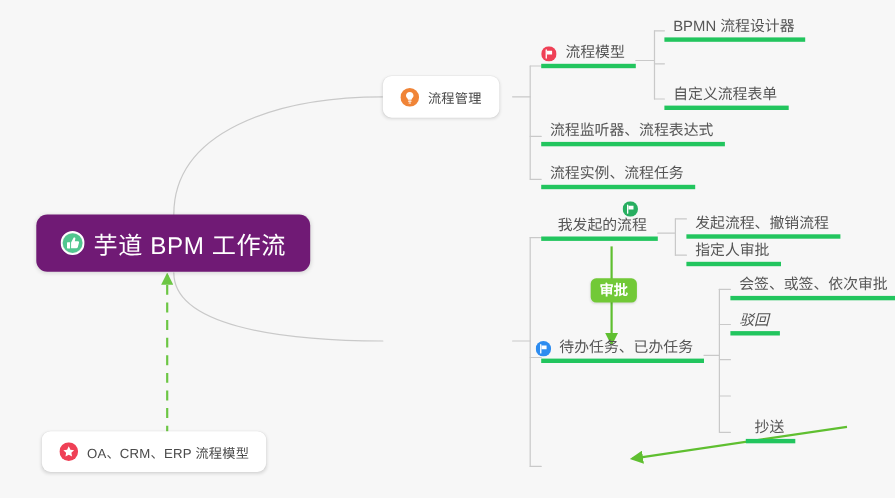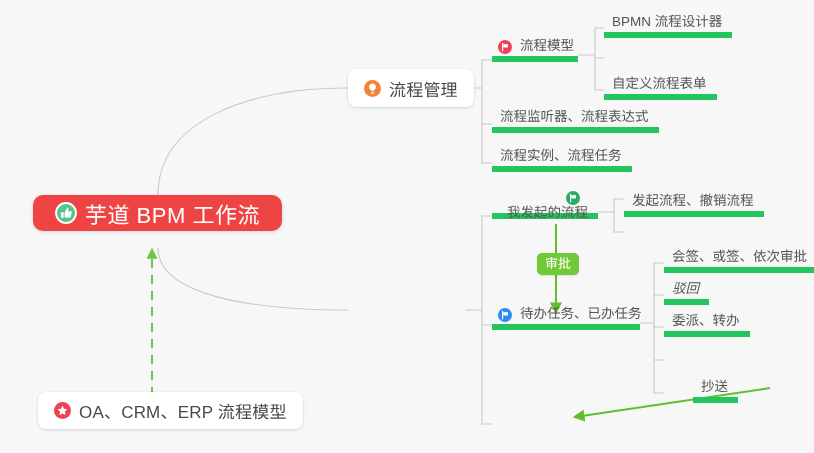--- a/index.html
+++ b/index.html
@@ -38,45 +38,46 @@
 
   
   .card {
     background: #ffffff;
     border-radius: 8px;
     box-shadow: 0 1px 3px rgba(0,0,0,0.12), 0 0 0 0.5px rgba(0,0,0,0.04);
     padding: 0 16px;
     height: 38px;
   }
   .card .label {
-    font-size: 17px;
+    font-size: 12px;
     color: #4a4a4a;
     letter-spacing: 0.2px;
   }
 
   .root {
-    background: #ef4444;
+    background: #701a75;
     border-radius: 10px;
     box-shadow: 0 1px 4px rgba(0,0,0,0.14);
     padding: 0 22px;
-    height: 36px;
+    height: 52px;
   }
   .root .label {
     font-size: 22px;
     color: #ffffff;
     letter-spacing: 0.5px;
   }
 
   
   .leaf {
     height: 28px;
     padding: 0 10px 0 8px;
-    border-bottom: 6px solid #22c55e;
+    border-bottom: 4px solid #22c55e;
     align-items: flex-end;
     padding-bottom: 2px;
+    justify-content: flex-end;
   }
   .leaf .label {
     font-size: 13.5px;
     color: #555555;
     line-height: 16px;
   }
 
   
   .leaf.with-icon { padding-left: 6px; }
 
@@ -221,47 +222,47 @@
         <path d="M4.6 3.4v7.4" stroke="#ffffff" stroke-width="1.2" stroke-linecap="round"></path>
         <path d="M5.3 4.1h4.6v3.4H5.3z" fill="#ffffff"></path>
       </svg>
     </span>
     <span class="label">我发起的流程</span>
   </div>
 
   <div class="node leaf" style="left:624px; top:189px;">
     <span class="label">发起流程、撤销流程</span>
   </div>
+  <div class="node leaf" style="left:624px; top:214px;">
+    <span class="label">指定人审批</span>
+  </div>
 
   <div class="node leaf with-icon" style="left:492px; top:302px; width:148px;">
     <span class="ic">
       <svg width="14" height="14" viewBox="0 0 14 14">
         <circle cx="7" cy="7" r="7" fill="#2d8cf0"></circle>
         <path d="M4.6 3.4v7.4" stroke="#ffffff" stroke-width="1.2" stroke-linecap="round"></path>
         <path d="M5.3 4.1h4.6v3.4H5.3z" fill="#ffffff"></path>
       </svg>
     </span>
     <span class="label">待办任务、已办任务</span>
   </div>
 
   <div class="node leaf" style="left:664px; top:245px;">
     <span class="label">会签、或签、依次审批</span>
   </div>
   <div class="node leaf" style="left:664px; top:277px;font-style:italic;">
     <span class="label">驳回</span>
   </div>
-  <div class="node leaf" style="left:664px; top:309px;">
-    <span class="label">委派、转办</span>
-  </div>
-  <div class="node leaf" style="left:693px; top:375px;">
+  <div class="node leaf" style="left:678px; top:375px;">
     <span class="label">抄送</span>
   </div>
 
 
-  <div class="chip" style="left:537px; top:253px;">
+  <div class="chip" style="left:537px; top:253px;font-weight:bold;">
     <span>审批</span>
   </div>
 
   <div class="node card" style="left:38px; top:392px; height:37px;">
     <span class="ic">
       <svg width="17" height="17" viewBox="0 0 17 17">
         <circle cx="8.5" cy="8.5" r="8.5" fill="#ef4056"></circle>
         <path d="M8.5 3.7l1.5 3.1 3.4.5-2.5 2.4.6 3.4-3-1.6-3 1.6.6-3.4L3.6 7.3l3.4-.5z" fill="#ffffff"></path>
       </svg>
     </span>

